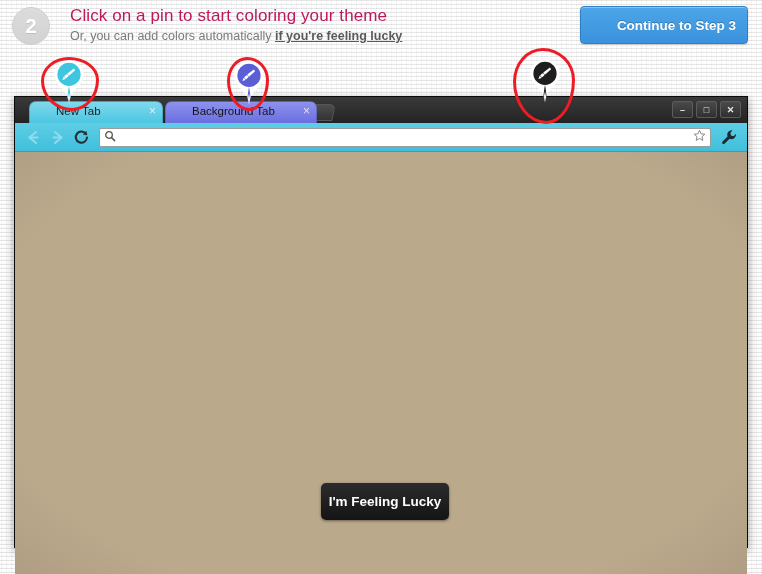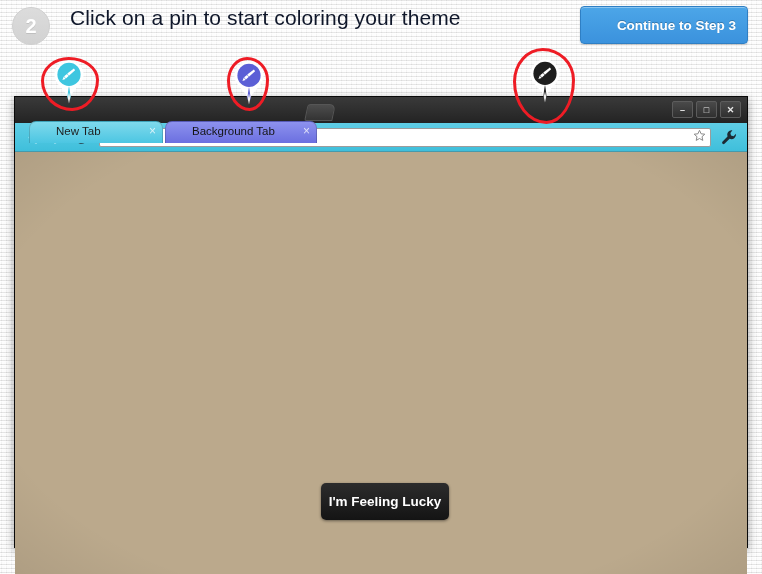--- a/index.html
+++ b/index.html
@@ -27,21 +27,21 @@
     position: absolute; left: 12px; top: 7px;
     width: 38px; height: 38px; border-radius: 50%;
     background: linear-gradient(#dcdcdc, #d2d2d2);
     border: 1px solid #cfcfcf;
     color: #ffffff; font-size: 20px; font-weight: bold;
     display: flex; align-items: center; justify-content: center;
     text-shadow: 0 1px 0 rgba(0,0,0,0.10);
   }
   #headline {
     position: absolute; left: 70px; top: 6px;
-    font-size: 21px; color: #0f172a; letter-spacing: 0.1px;
+    font-size: 17px; color: #be185d; letter-spacing: 0.1px;
     white-space: nowrap;
   }
   #subline {
     position: absolute; left: 70px; top: 29px;
     font-size: 12.5px; color: #7a7a7a; white-space: nowrap;
   }
   #lucky-link {
     color: #5a5a5a; font-weight: bold; text-decoration: underline;
     cursor: pointer;
   }
@@ -71,21 +71,20 @@
     position: relative; height: 26px;
     background: linear-gradient(#3a3a3a, #232323);
   }
   .tab {
     position: absolute; top: 4px; height: 22px;
     display: flex; align-items: center;
     font-size: 11.5px; color: #1e1e1e;
     padding: 0 6px 4px 26px;
     border-radius: 7px 7px 0 0;
     cursor: pointer;
-    margin-top: 20px;
   }
   #tab-0 {
     left: 14px; width: 134px;
     background: linear-gradient(#7fd9ec, #4cc6e2);
     border: 1px solid rgba(0,0,0,0.18); border-bottom: none;
     z-index: 3;
   }
   #tab-1 {
     left: 150px; width: 152px;
     background: linear-gradient(#8d92ee, #6b6fe0);
@@ -210,20 +209,23 @@
 <body>
 
 <div id="topbar">
 
   <div id="step-circle">
     <span>2</span>
   </div>
 
   <div id="headline">Click on a pin to start coloring your theme</div>
 
+  <div id="subline">
+    <span>Or, you can add colors automatically </span><span id="lucky-link">if you're feeling lucky</span>
+  </div>
 
   <div id="continue-btn">
     <span>Continue to Step 3</span>
   </div>
 </div>
 
 <div id="browser">
 
   <div id="chrome-titlebar">
 

